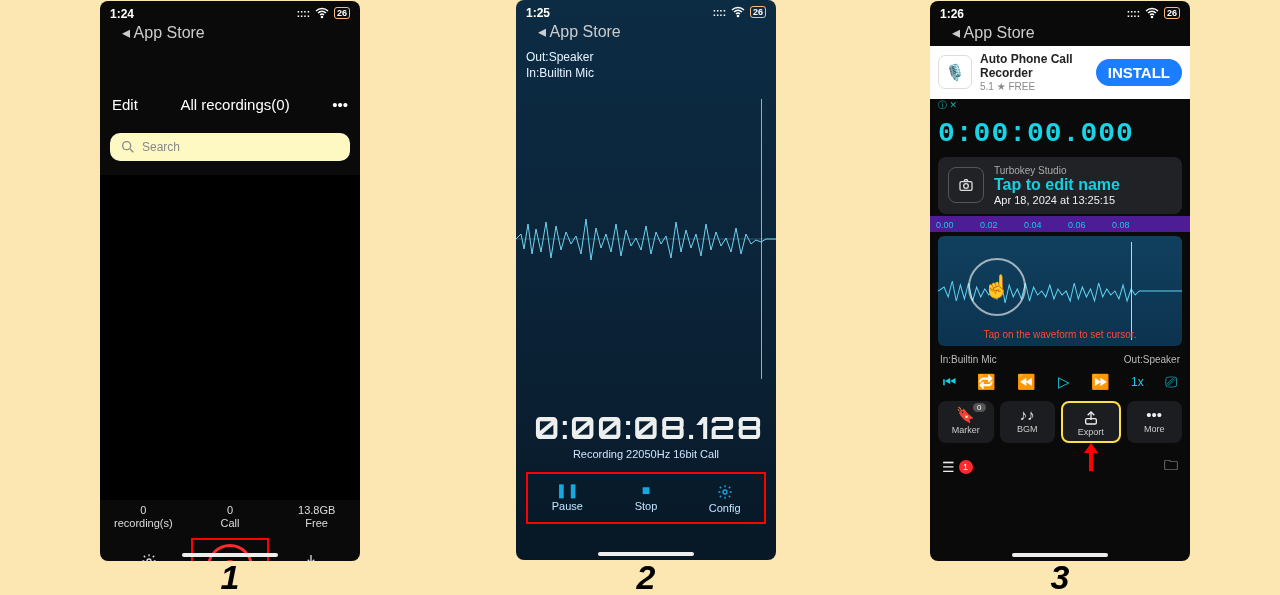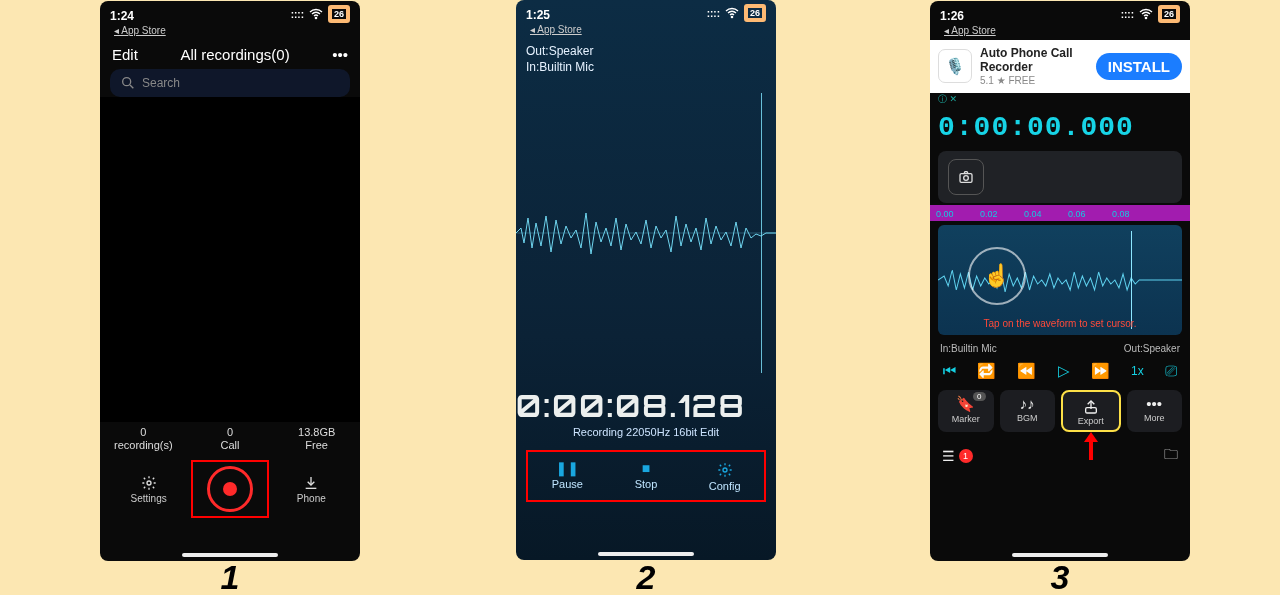--- a/index.html
+++ b/index.html
@@ -31,37 +31,37 @@
 
   
   .status {
     display: flex; justify-content: space-between; align-items: flex-end;
     padding: 4px 10px 0 10px;
     font-size: 12px; font-weight: 600;
   }
   .status .right { display: flex; align-items: center; gap: 4px; font-size: 10px; }
   .bat {
     display: inline-flex; align-items: center;
-    border: 4px solid #fdba74; border-radius: 3px;
+    border: 1px solid #fdba74; border-radius: 3px;
     padding: 0 2px; font-size: 9px; font-weight: 700;
   }
-  .crumb { font-size: 10px; padding: 2px 10px 4px 14px; color: #ccc; text-decoration: underline; }
+  .crumb { font-size: 16px; padding: 2px 10px 4px 22px; color: #ccc; }
   .home-ind {
     position: absolute; bottom: 4px; left: 50%; transform: translateX(-50%);
     width: 96px; height: 4px; background: #eee; border-radius: 3px;
   }
 
   
   .s1-header {
     display: flex; justify-content: space-between; align-items: center;
-    padding: 6px 12px; font-size: 15px;
+    padding: 6px 12px; font-size: 15px; margin-top: 44px;
   }
   .s1-header .title { font-weight: 500; }
   .s1-search {
-    margin: 0 10px; background: #0f172a; border-radius: 10px;
+    margin: 14px 10px; background: #fef9c3; border-radius: 10px;
     display: flex; align-items: center; padding: 6px 10px; color: #888;
   }
   .s1-body { height: 325px; background:#000;}
   .s1-stats {
     display: flex; text-align: center; font-size: 11px; color: #ddd;
     padding: 4px 0 2px 0;
   }
   .s1-stats > div { flex: 1; line-height: 1.2; }
   .s1-tabs {
     display: flex; align-items: center; justify-content: space-around;
@@ -84,21 +84,21 @@
     overflow:hidden;
   }
   .wave {
     width: 260px; height: 90px;
   }
   .playhead { position:absolute; top:10px; bottom:10px; right:14px; width:1px; background:#7fe6ff; opacity:.8;}
   .s2-timer {
     font-family: "DSEG7 Classic", "Orbitron", "Courier New", monospace;
     font-weight:700;
     font-size: 30px; letter-spacing: 2px; color:#ecefee;
-    text-align:left; padding: 4px 0 2px;
+    text-align:right; padding: 4px 12px 2px; margin-top: 16px;
   }
   .s2-meta { text-align:center; font-size:11px; color:#cde4ff; padding-bottom:6px;}
   .s2-ctl {
     margin: 6px 10px 16px; border:2px solid #ff0000; display:flex;
   }
   .s2-ctl .btn { flex:1; text-align:center; padding:8px 0; color:#bfe5ff; font-size:11px; }
   .s2-ctl .btn .ic { font-size:14px; color:#19a7e0; display:block; margin-bottom:2px;}
 
   
   .adrow { background:#fff; color:#222; display:flex; align-items:center; padding:6px 8px; gap:8px; }
@@ -115,21 +115,21 @@
   .s3-card{
     margin:2px 8px; background:#202226; border-radius:8px; padding:8px 10px;
     display:flex; gap:10px; align-items:center;
   }
   .s3-card .camic{
     width:34px;height:34px;border-radius:8px;border:1px solid #555;display:flex;align-items:center;justify-content:center;color:#ddd;
   }
   .s3-card .txt .studio{font-size:10px;color:#aaa;}
   .s3-card .txt .title{color:#15d0e2;font-weight:700;font-size:16px;}
   .s3-card .txt .date{font-size:11px;color:#eee;}
-  .ruler{ display:flex; gap:0; font-size:9px; color:#14cbe0; padding:4px 6px 2px; background:#a21caf;}
+  .ruler{ display:flex; gap:0; font-size:9px; color:#14cbe0; padding:4px 6px 2px; background:#4c1d95;}
   .ruler span{ width:44px; }
   .s3-wave{
     position:relative; margin:4px 8px; height:110px; border-radius:6px;
     background: linear-gradient(#10405e,#0c3350);
     display:flex; align-items:center; justify-content:center; overflow:hidden;
   }
   .s3-wave svg{width:100%; height:40px;}
   .s3-wave .hint{ position:absolute; bottom:6px; width:100%; text-align:center; font-size:10px; color:#ff4a3a;}
   .s3-wave .handcircle{
     position:absolute; left:30px; top:22px; width:54px;height:54px; border:2px solid rgba(255,255,255,.6); border-radius:50%;
@@ -269,21 +269,21 @@
         <g stroke="#6fd5ef" stroke-width="1">
           <line x1="0" y1="45" x2="260" y2="45" stroke-opacity=".3"></line>
 
           <path d="M0 45 L5 40 L8 55 L12 30 L16 60 L20 35 L25 58 L30 28 L35 64 L40 32 L45 56 L50 38 L55 50 L60 42 L65 60 L70 25 L75 66 L80 34 L85 54 L90 40 L95 58 L100 30 L105 62 L110 36 L115 52 L120 44 L125 56 L130 32 L135 60 L140 38 L145 50 L150 42 L155 64 L160 28 L165 58 L170 36 L175 54 L180 40 L185 62 L190 30 L195 56 L200 38 L205 52 L210 44 L215 58 L220 34 L225 60 L230 40 L235 50 L240 46 L245 48 L250 45 L260 45" fill="none"></path>
         </g>
       </svg>
       <div class="playhead"></div>
     </div>
 
     <div class="s2-timer">0:00:08.128</div>
-    <div class="s2-meta">Recording 22050Hz 16bit Edit</div>
+    <div class="s2-meta">Recording 22050Hz 16bit Call</div>
 
     <div class="s2-ctl">
       <div class="btn">
         <span class="ic">❚❚</span>
         <span>Pause</span>
       </div>
       <div class="btn">
         <span class="ic">■</span>
         <span>Stop</span>
       </div>
@@ -331,20 +331,25 @@
 
     <div class="s3-timer">0:00:00.000</div>
 
     <div class="s3-card">
       <div class="camic">
         <svg class="svgicon" viewBox="0 0 24 24" fill="none" stroke="#ddd" stroke-width="2">
             <rect x="3" y="7" width="18" height="13" rx="2"></rect>
             <circle cx="12" cy="13.5" r="3.5"></circle>
             <path d="M9 7l1.5-3h3L15 7"></path>
           </svg>
+      </div>
+      <div class="txt">
+        <div class="studio">Turbokey Studio</div>
+        <div class="title">Tap to edit name</div>
+        <div class="date">Apr 18, 2024 at 13:25:15</div>
       </div>
     </div>
 
     <div class="ruler">
       <span>0.00</span>
       <span>0.02</span>
       <span>0.04</span>
       <span>0.06</span>
       <span>0.08</span>
     </div>

